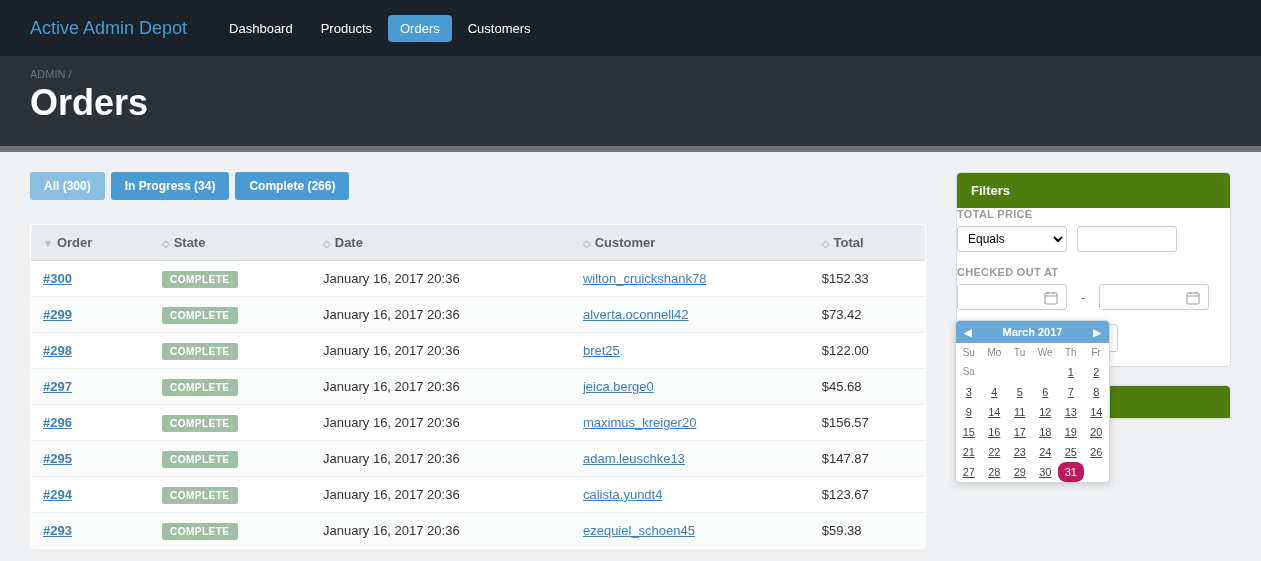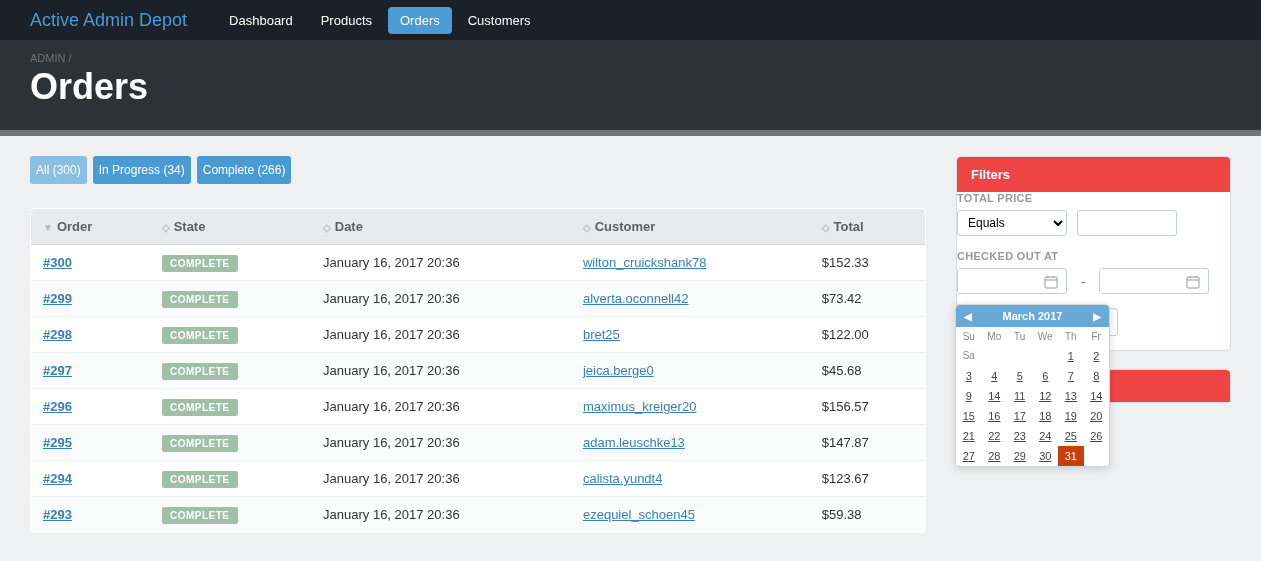--- a/index.html
+++ b/index.html
@@ -1,72 +1,72 @@
 <!DOCTYPE html>
 <html><head>
 <meta charset="utf-8">
 <style>
 * { box-sizing: border-box; margin: 0; padding: 0; }
 body { font-family: "Helvetica Neue", Arial, sans-serif; font-size: 13px; color: #333; background: #eef0f1; width: 1261px; }
 a { color: #3a7fb8; text-decoration: underline; }
 
 
-.topbar { background: #1a2128; height: 40px; display: flex; align-items: center; padding: 0 20px 0 30px; }
+.topbar { background: #1a2128; height: 56px; display: flex; align-items: center; padding: 0 20px 0 30px; }
 .brand { color: #4a9bd4; font-size: 18px; font-weight: 500; text-decoration: none; }
 .nav { display: flex; margin-left: 30px; gap: 4px; }
 .nav-item { color: #fff; font-size: 13px; padding: 6px 12px; text-decoration: none; border-radius: 4px; }
 .nav-item.active { background: #4a9bd4; }
 
 
 .titlebar { background: #2b3238; padding: 12px 30px 22px; border-bottom: 6px solid #737373; }
 .breadcrumb { color: #6b7379; font-size: 11px; margin-bottom: 2px; }
 .page-title { color: #fff; font-size: 36px; font-weight: 700; }
 
 
 .content { display: flex; padding: 20px 30px; gap: 30px; }
 .main { flex: 1; }
 .sidebar { width: 275px; }
 
 
 .scopes { display: flex; gap: 6px; margin-bottom: 24px; }
-.scope { background: #4a9bd4; color: #fff; font-size: 12px; font-weight: 400; padding: 7px 6px; border-radius: 3px; text-decoration: none; }
+.scope { background: #4a9bd4; color: #fff; font-size: 12px; font-weight: 700; padding: 7px 14px; border-radius: 3px; text-decoration: none; }
 .scope.selected { background: #8bbfe2; }
 
 
 .table { width: 100%; border-collapse: collapse; background: #fff; border: 1px solid #d9dde0; border-radius: 4px; overflow: hidden; }
 .table th { background: #e8ebed; text-align: left; font-weight: 600; font-size: 13px; color: #5a6268; padding: 10px 12px; border-bottom: 1px solid #d4d8db; }
 .table th .sort { color: #b5bbc0; margin-right: 4px; font-size: 10px; display: inline-block; }
 .table td { padding: 10px 12px; border-bottom: 1px solid #eceff1; font-size: 13px; }
 .table tbody tr:nth-child(even) { background: #fafbfb; }
 .order-link { color: #3a7fb8; font-weight: 600; }
 .badge { background: #a0bfa7; color: #fff; font-size: 10px; font-weight: 700; padding: 3px 8px; border-radius: 2px; letter-spacing: 0.5px; }
 
 
 .panel { background: #fff; border: 1px solid #d9dde0; border-radius: 4px; margin-bottom: 18px; }
-.panel-head { background: #ef4444; color: #fff; font-size: 13px; font-weight: 600; padding: 10px 14px; border-radius: 4px 4px 0 0; }
+.panel-head { background: #4d7c0f; color: #fff; font-size: 13px; font-weight: 600; padding: 10px 14px; border-radius: 4px 4px 0 0; }
 .panel-body { position: relative; }
 .filter-lbl { font-size: 11px; font-weight: 700; color: #999; letter-spacing: 0.3px; margin-bottom: 6px; display: block; }
 .filter-row { display: flex; gap: 10px; align-items: center; margin-bottom: 14px; }
 select.filter-sel { border: 1px solid #c7cdd2; border-radius: 3px; padding: 4px 6px; font-size: 12px; background: #fff; width: 110px; }
 input.filter-inp { border: 1px solid #c7cdd2; border-radius: 3px; padding: 5px 6px; font-size: 12px; width: 100px; }
 .date-input { display: flex; align-items: center; border: 1px solid #c7cdd2; border-radius: 3px; width: 110px; }
 .date-input input { border: none; padding: 5px 6px; width: 80px; font-size: 12px; outline: none; }
 .date-input .ico { width: 26px; text-align: center; color: #999; }
 .dash { color: #666; padding: 0 4px; }
 .btn-filter { background: #fff; border: 1px solid #c7cdd2; border-radius: 3px; padding: 6px 14px; font-size: 12px; color: #555; cursor: pointer; }
 
 
 .datepicker { position: absolute; top: 112px; left: -2px; width: 155px; background: #fff; border: 1px solid #d0d5d9; border-radius: 4px; box-shadow: 0 2px 8px rgba(0,0,0,0.15); z-index: 10; font-size: 11px; }
 .dp-head { background: #6aa9d6; color: #fff; display: flex; justify-content: space-between; align-items: center; padding: 5px 8px; border-radius: 4px 4px 0 0; font-weight: 600; }
 .dp-head .arrow { cursor: pointer; font-size: 10px; }
 .dp-grid { display: grid; grid-template-columns: repeat(6, 1fr); }
 .dp-dow { text-align: center; font-size: 10px; color: #888; padding: 4px 0; }
 .dp-day { text-align: center; padding: 4px 0; color: #444; text-decoration: underline; cursor: pointer; }
 .dp-day.blank { visibility: hidden; }
-.dp-day.sel { background: #c2410c; color: #fff; border-radius: 0; text-decoration: none; }
+.dp-day.sel { background: #be185d; color: #fff; border-radius: 8px; text-decoration: none; }
 
 
 .about-body { padding: 14px; font-size: 13px; color: #555; line-height: 1.5; }
 .about-body a { color: #3a7fb8; }
 
 svg.ico-cal { width: 14px; height: 14px; fill: #999; vertical-align: middle; }
 </style>
 </head>
 <body>
 

